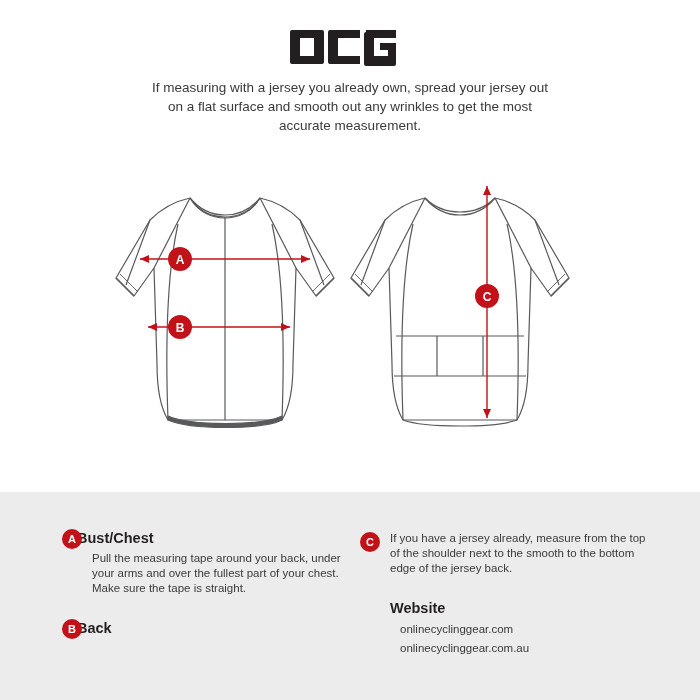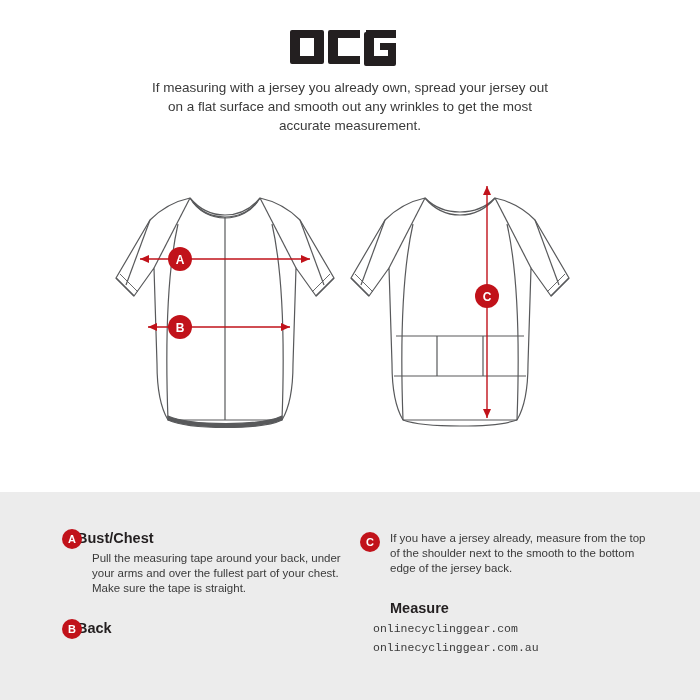--- a/index.html
+++ b/index.html
@@ -100,26 +100,25 @@
   }
   .entry .etext {
     margin-left: 30px;
     margin-top: 3px;
     font-size: 11.5px;
     line-height: 15px;
     color: #3a3a3a;
   }
   .entry.no-bullet .etitle { margin-left: 30px; }
   .entry .elink {
-    margin-left: 13px;
+    margin-left: 40px;
     margin-top: 3px;
     font-size: 11.5px;
     line-height: 16px;
     color: #3a3a3a;
-    font-family: Liberation Mono, monospace;
   }
 </style>
 </head>
 <body>
 
 <div class="page">
 
   <div class="logo">
     <svg width="120" height="46" viewBox="0 0 120 46">
       <g fill="#231f20">
@@ -276,21 +275,21 @@
       </div>
 
       <div class="legend-col col-right">
 
         <div class="entry">
           <div class="bullet">C</div>
           <div class="etext">If you have a jersey already, measure from the top of the shoulder next to the smooth to the bottom edge of the jersey back.</div>
         </div>
 
         <div class="entry no-bullet">
-          <div class="etitle">Measure</div>
+          <div class="etitle">Website</div>
           <div class="elink">onlinecyclinggear.com</div>
           <div class="elink">onlinecyclinggear.com.au</div>
         </div>
 
       </div>
 
     </div>
   </div>
 
 </div>

